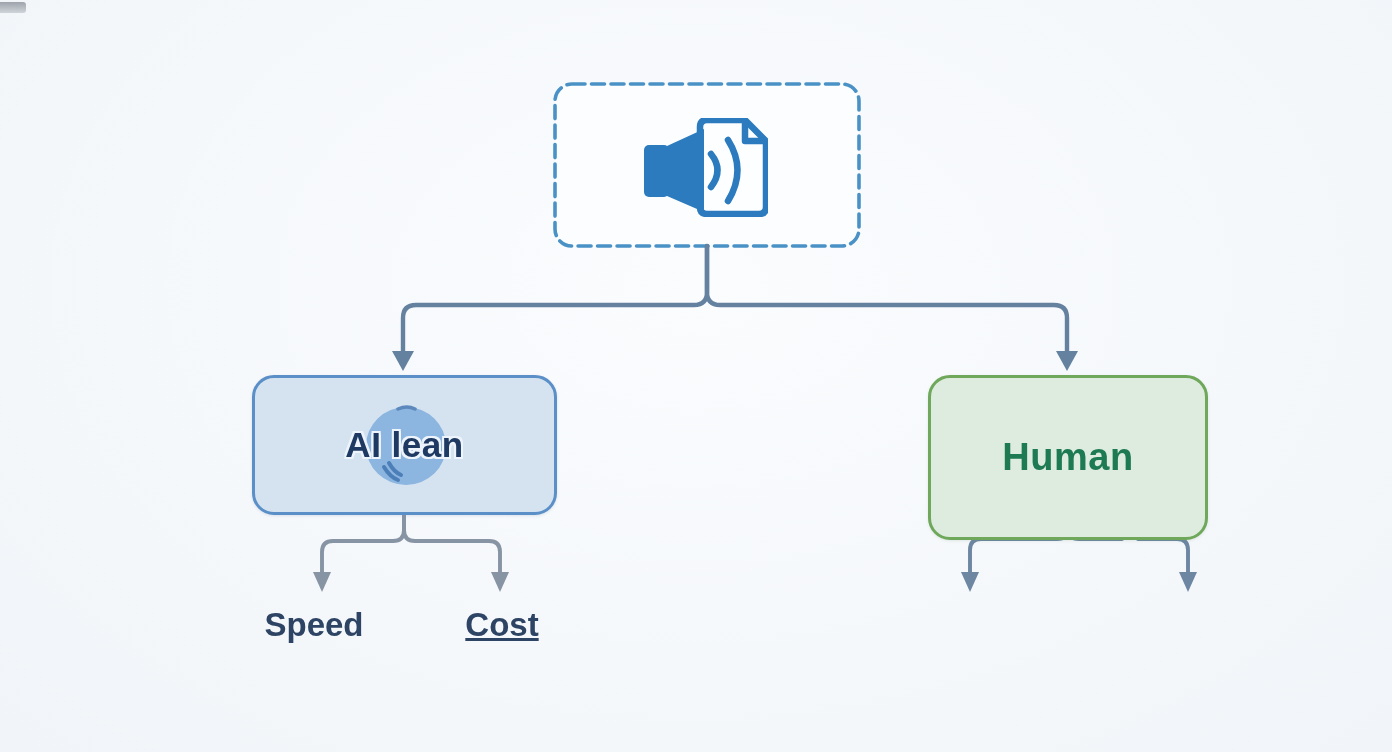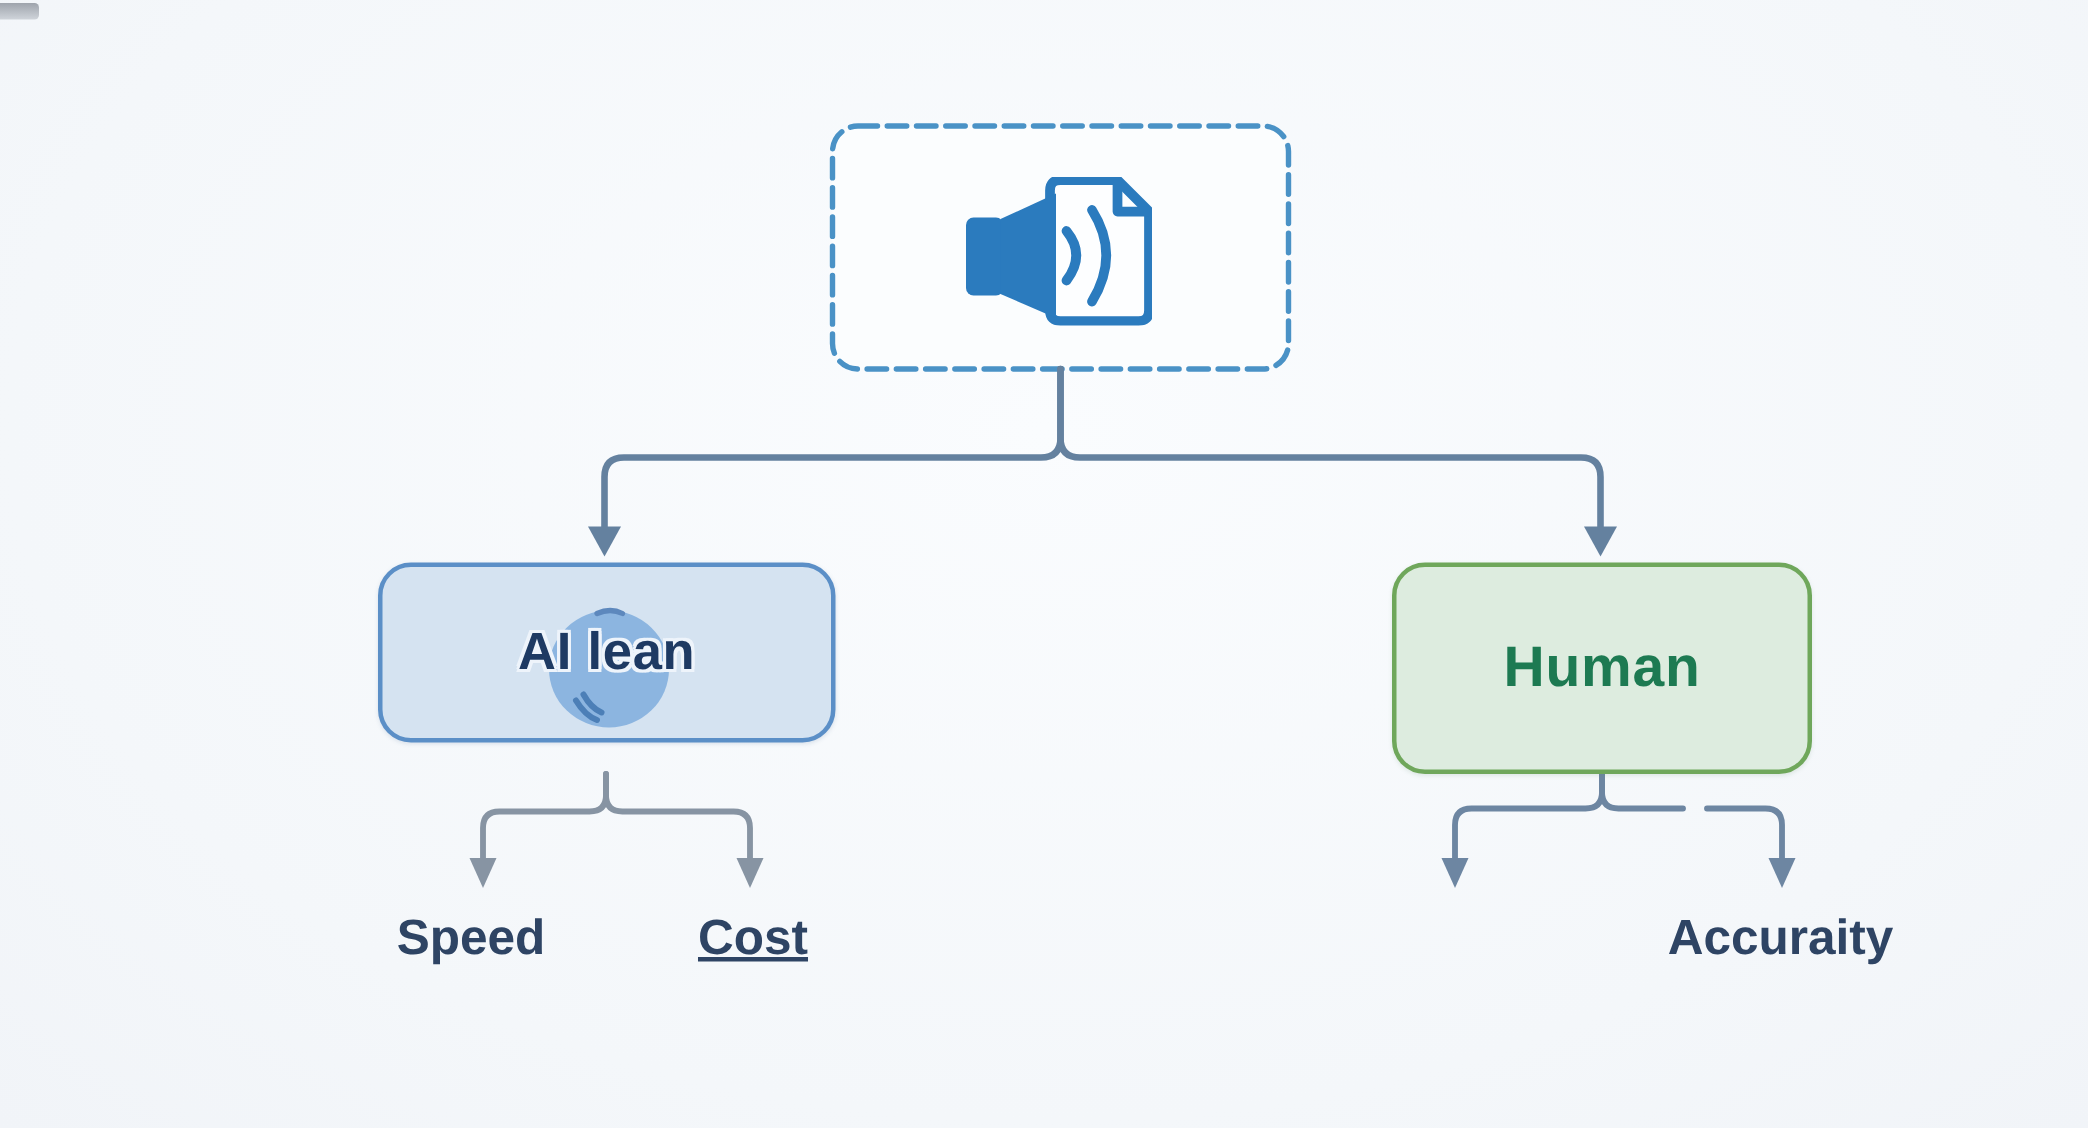--- a/index.html
+++ b/index.html
@@ -8,26 +8,26 @@
     position:relative;width:1392px;height:752px;overflow:hidden;
     background:radial-gradient(ellipse at 50% 38%, #fafcfe 0%, #f4f7fa 70%, #f1f4f8 100%);
   }
   svg{display:block;}
   .wires{position:absolute;left:0;top:0;z-index:1;}
   .node{
     position:absolute;z-index:2;display:flex;align-items:center;justify-content:center;
     border-radius:22px;box-sizing:border-box;
   }
   .node-ai{
-    left:252px;top:375px;width:305px;height:120px;
+    left:252px;top:375px;width:305px;height:140px;
     background:#d5e3f1;border:3px solid #5b8fc7;
     box-shadow:0 1px 3px rgba(90,120,160,.18);
   }
   .node-human{
-    left:928px;top:375px;width:280px;height:141px;
+    left:928px;top:375px;width:280px;height:165px;
     background:#ddecdf;border:3px solid #6fa75b;
     box-shadow:0 1px 3px rgba(90,140,100,.15);
   }
   .node-label{font-weight:bold;letter-spacing:.5px;position:relative;z-index:2;}
   .node-ai .node-label{
     font-size:35px;color:#1e3a63;
     text-shadow:-2px 0 0 #eef4fb,2px 0 0 #eef4fb,0 -2px 0 #eef4fb,0 2px 0 #eef4fb,
                 -2px -2px 0 #eef4fb,2px 2px 0 #eef4fb,2px -2px 0 #eef4fb,-2px 2px 0 #eef4fb;
   }
   .node-human .node-label{font-size:38px;color:#1d7a52;}
@@ -107,16 +107,15 @@
     </svg>
     <span class="node-label">AI lean</span>
   </div>
 
   <div class="node node-human">
     <span class="node-label">Human</span>
   </div>
 
   <div class="leaf leaf-speed">Speed</div>
   <div class="leaf leaf-cost">Cost</div>
-  <div class="leaf leaf-accuraity">Accuraity</div>
 
   <div class="smudge"></div>
 </div>
 
 </body></html>

